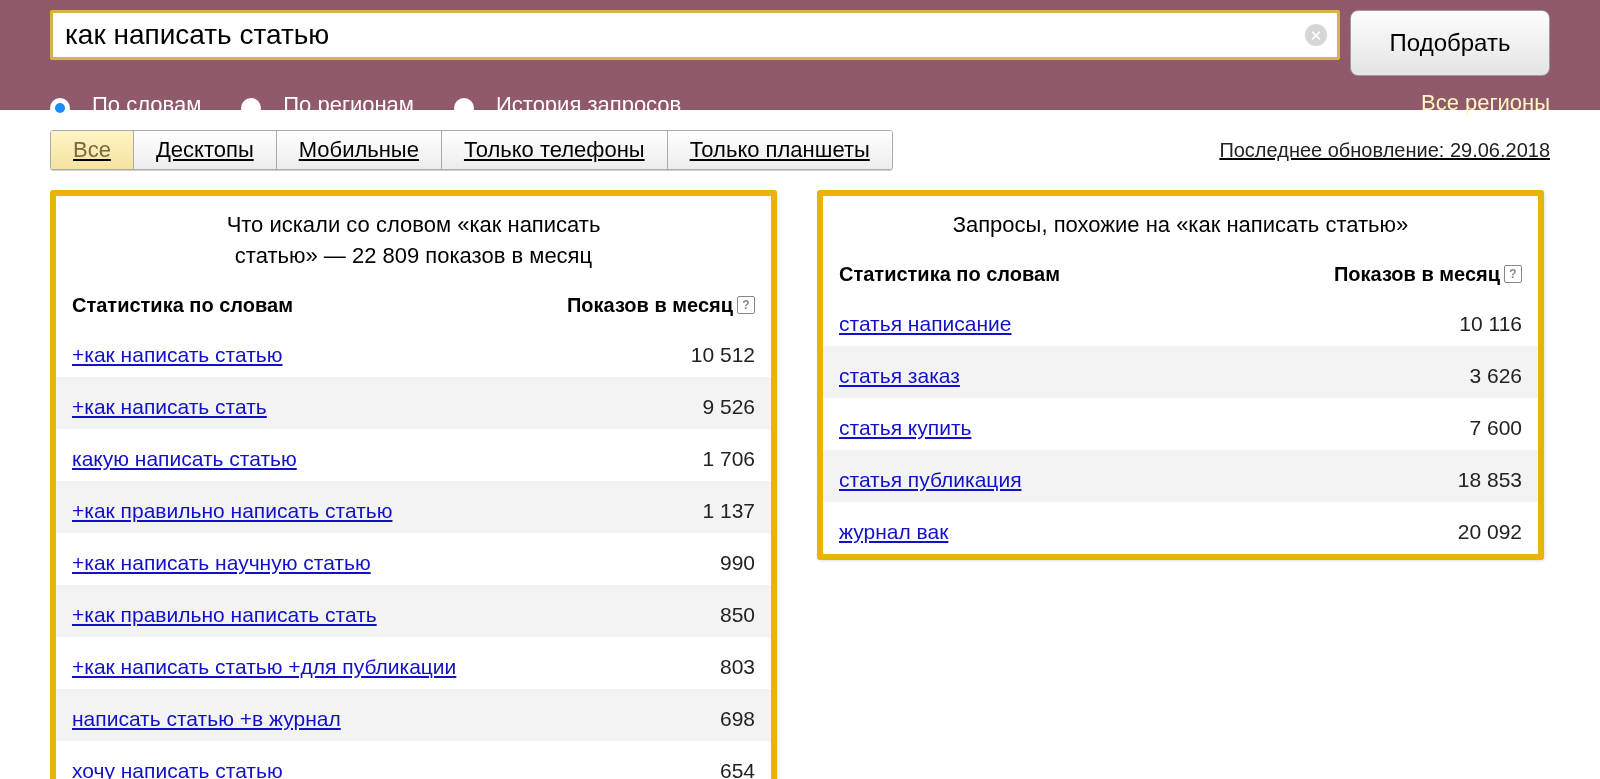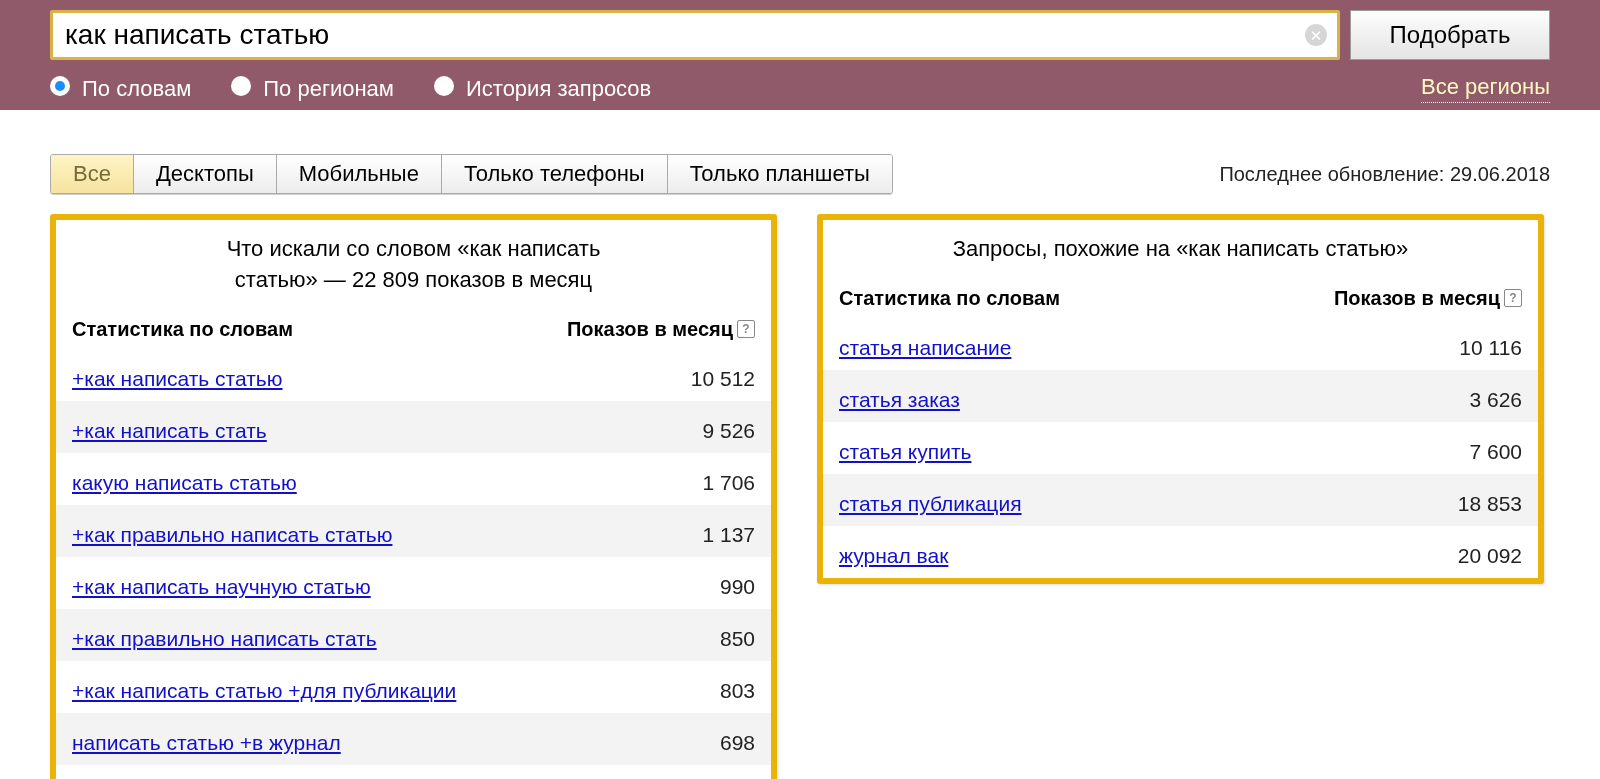--- a/index.html
+++ b/index.html
@@ -70,41 +70,41 @@
     color: #fff;
     display: flex;
     align-items: center;
     justify-content: center;
     cursor: pointer;
     font-size: 15px;
     line-height: 1;
   }
   .submitbtn {
     width: 200px;
-    height: 50px;
+    height: 66px;
     background: linear-gradient(#fdfdfd,#e4e4e4);
     border: 1px solid #9b9b9b;
-    border-radius: 0;
+    border-radius: 8px;
     font-size: 24px;
     font-family: inherit;
     cursor: pointer;
   }
   
   .filterrow {
     display: flex;
     align-items: center;
     gap: 40px;
     margin-top: 14px;
     color: #fff;
     font-size: 22px;
   }
   .filterrow .radio-item {
     display: inline-flex;
-    align-items: flex-start;
-    gap: 12px;
+    align-items: flex-end;
+    gap: 22px;
     cursor: pointer;
   }
   .radio-dot {
     width: 20px;
     height: 20px;
     border-radius: 50%;
     background: #fff;
     display: inline-flex;
     align-items: center;
     justify-content: center;
@@ -122,21 +122,22 @@
     text-decoration: none;
     border-bottom: 1px dotted #fff;
     padding-bottom: 2px;
     cursor: pointer;
   }
 
   
   .subbar {
     display: flex;
     align-items: center;
-    padding: 44px 50px 20px 50px;
+    padding: 20px 50px 20px 50px;
+    text-decoration: underline;
   }
   .tabs {
     display: flex;
     border: 1px solid #aaa;
     border-radius: 3px;
     overflow: hidden;
     box-shadow: 0 1px 0 #d0d0d0;
   }
   .tab {
     padding: 6px 22px;

